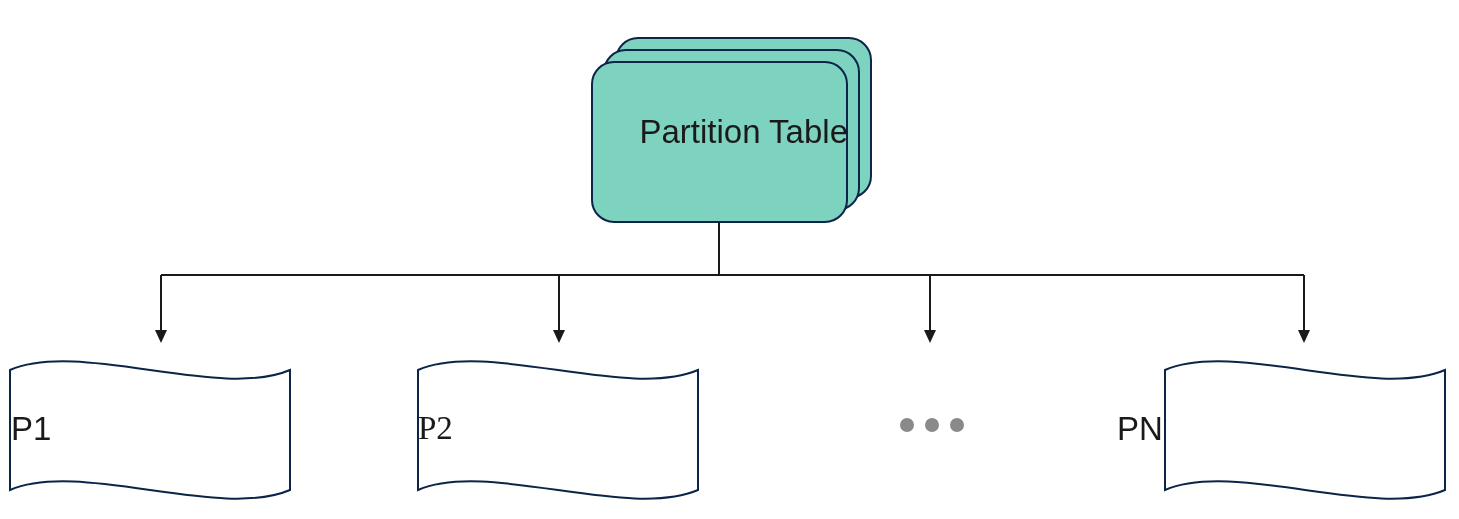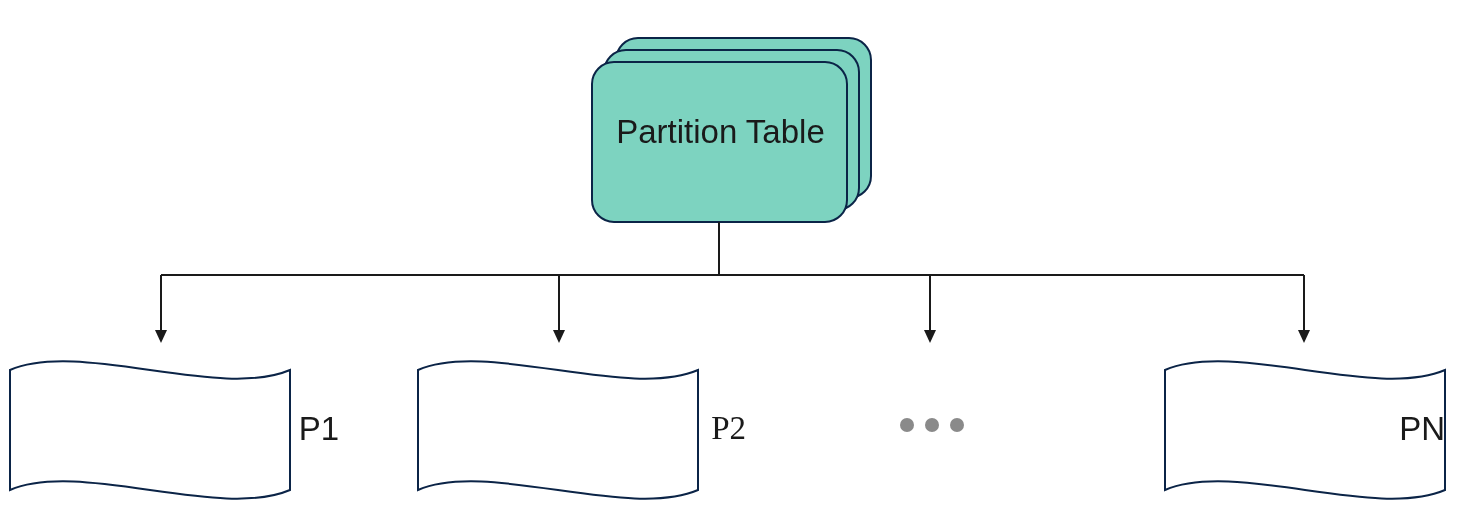--- a/index.html
+++ b/index.html
@@ -13,29 +13,29 @@
     .diagram {
       position: absolute;
       inset: 0;
     }
     svg { display: block; }
     .table-label {
       position: absolute;
       left: 593px;
       top: 113px;
       width: 255px;
-      text-align: center;
+      text-align: right;
       font-size: 33px;
       color: #1a1a1a;
       font-weight: 400;
     }
     .partition-label {
       position: absolute;
       width: 328px;
-      text-align: right;
+      text-align: left;
       font-size: 33px;
       color: #1a1a1a;
       top: 410px;
     }
     .p1-label { left: 11px; }
     .p2-label { left: 418px; font-family: Liberation Serif, serif; }
     .pn-label { left: 1117px; }
   </style>
 </head>
 <body>

